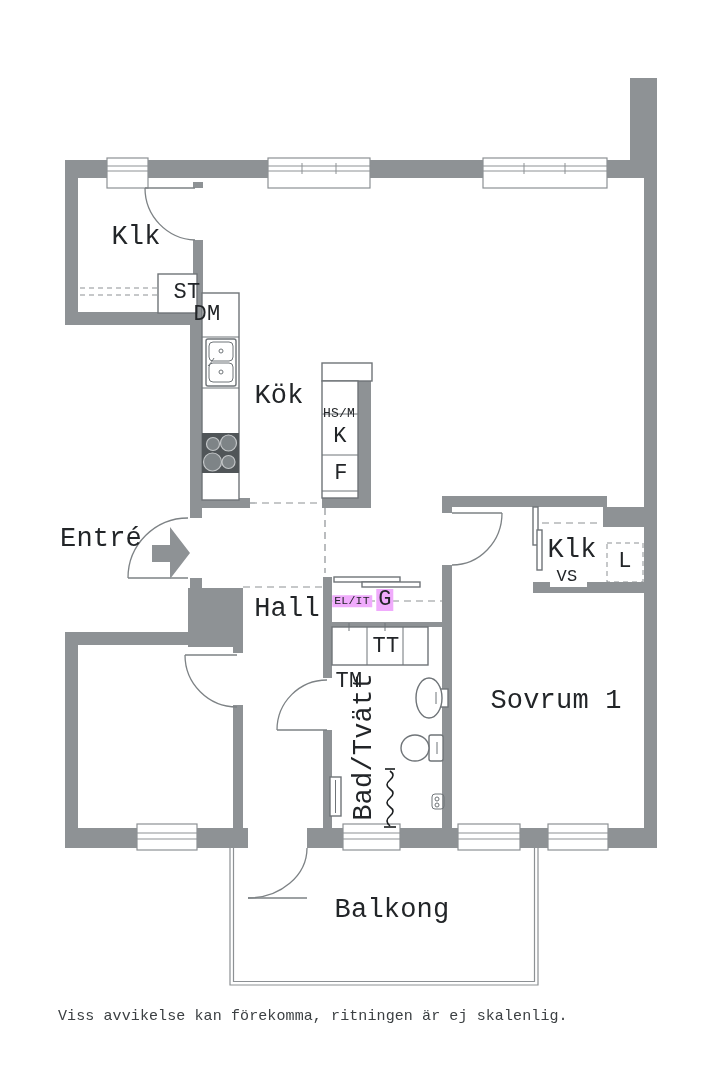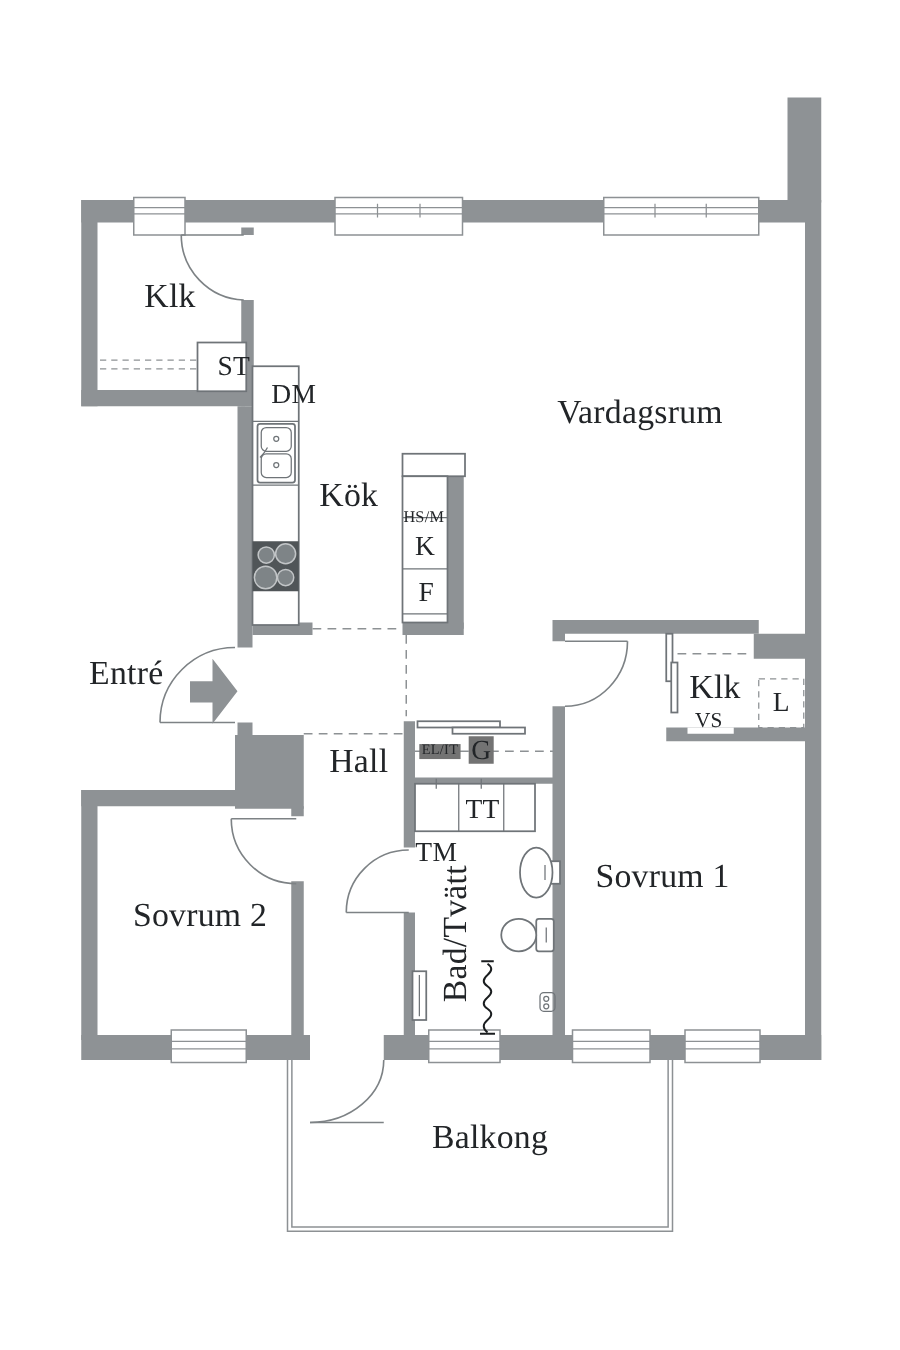--- a/index.html
+++ b/index.html
@@ -1,21 +1,21 @@
 <!DOCTYPE html>
 <html style="--wall: #8e9295; --line: #7d8285; --winline: #8d9194; --fixture: #6f7478; --stove: #505558; --text: #222528; --footer-text: #3c4043; --background: #ffffff;"><head>
 <meta charset="utf-8">
 <style>
   :root{
     --wall:#8e9295; --line:#7d8285; --winline:#8d9194; --fixture:#6f7478;
     --stove:#505558; --text:#222528; --footer-text:#3c4043; --background:#ffffff;
   }
   html,body{margin:0;padding:0;background:var(--background);}
   #stage{position:relative;width:720px;height:1080px;background:var(--background);overflow:hidden;
-         font-family:Liberation Serif, serif;}
+         font-family:Liberation Mono, monospace;}
   svg{position:absolute;left:0;top:0;}
   .wall{fill:var(--wall);stroke:none;}
   .win{fill:#fff;stroke:var(--winline);stroke-width:1.2;}
   .winline{stroke:var(--winline);stroke-width:1;fill:none;}
   .door{stroke:var(--line);stroke-width:1.3;fill:none;}
   .dash{stroke:var(--winline);stroke-width:1.2;fill:none;stroke-dasharray:7 5;}
   .dashfine{stroke:var(--winline);stroke-width:1;fill:none;stroke-dasharray:5 4;}
   .fix{fill:#fff;stroke:var(--fixture);stroke-width:1.4;}
   .fixthin{fill:none;stroke:var(--fixture);stroke-width:1;}
   .stove{fill:var(--stove);}
@@ -23,21 +23,21 @@
   .arrow{fill:var(--wall);}
   .balc{fill:none;stroke:var(--winline);stroke-width:1.2;}
   .squig{fill:none;stroke:#1a1d1f;stroke-width:1.6;}
   .lbl{position:absolute;transform:translate(-50%,-50%);color:var(--text);white-space:nowrap;
        letter-spacing:.2px;line-height:1;}
   .sz28{font-size:27px;}
   .sz23{font-size:22px;}
   .sz17{font-size:17px;}
   .sz13{font-size:13px;margin-top:13px;}
   .sz11{font-size:11.5px;}
-  .onwhite{background:#737373;padding:0 2px;}
+  .onwhite{background:#f0abfc;padding:0 2px;}
   .rot{transform:translate(-50%,-50%) rotate(-90deg);}
   .footer{position:absolute;left:58px;top:1016px;transform:translate(0,-50%);
           font-size:15px;color:var(--footer-text);letter-spacing:.1px;}
 </style>
 </head>
 <body>
 
 <div id="stage">
   <svg width="720" height="1080" viewBox="0 0 720 1080">
 
@@ -260,33 +260,32 @@
     <g>
       <path class="balc" d="M230,848 L230,985 L538,985 L538,848"></path>
       <path class="balc" d="M233.5,848 L233.5,981.5 L534.5,981.5 L534.5,848"></path>
     </g>
 
     <polygon class="arrow" points="152,545 170,545 170,527 190,553 170,579 170,562 152,562"></polygon>
   </svg>
 
   <span class="lbl sz28" style="left:136px;top:237px">Klk</span>
   <span class="lbl sz23" style="left:187px;top:293px">ST</span>
-  <span class="lbl sz23" style="left:235px;top:315px">DM</span>
+  <span class="lbl sz23" style="left:207px;top:315px">DM</span>
   <span class="lbl sz28" style="left:279px;top:396px">Kök</span>
   <span class="lbl sz13" style="left:339px;top:400px">HS/M</span>
   <span class="lbl sz23" style="left:340px;top:437px">K</span>
   <span class="lbl sz23" style="left:341px;top:474px">F</span>
-  <span class="lbl sz28" style="left:512px;top:330px">Vardagsrum</span>
   <span class="lbl sz28" style="left:101px;top:539px">Entré</span>
   <span class="lbl sz28" style="left:287px;top:609px">Hall</span>
   <span class="lbl sz11 onwhite" style="left:352px;top:601px">EL/IT</span>
   <span class="lbl sz23 onwhite" style="left:385px;top:600px">G</span>
   <span class="lbl sz23" style="left:349px;top:682px">TM</span>
   <span class="lbl sz23" style="left:386px;top:647px">TT</span>
   <span class="lbl sz28" style="left:572px;top:550px">Klk</span>
   <span class="lbl sz17" style="left:567px;top:576px">VS</span>
   <span class="lbl sz23" style="left:625px;top:562px">L</span>
-  <span class="lbl sz28" style="left:530px;top:701px">Sovrum 1</span>
-  <span class="lbl sz28" style="left:160px;top:732px">Sovrum 2</span>
+  <span class="lbl sz28" style="left:556px;top:701px">Sovrum 1</span>
   <span class="lbl sz28 rot" style="left:364px;top:747px">Bad/Tvätt</span>
   <span class="lbl sz28" style="left:392px;top:910px">Balkong</span>
 
+  <span class="footer">Viss avvikelse kan förekomma, ritningen är ej skalenlig.</span>
 </div>
 
 </body></html>

